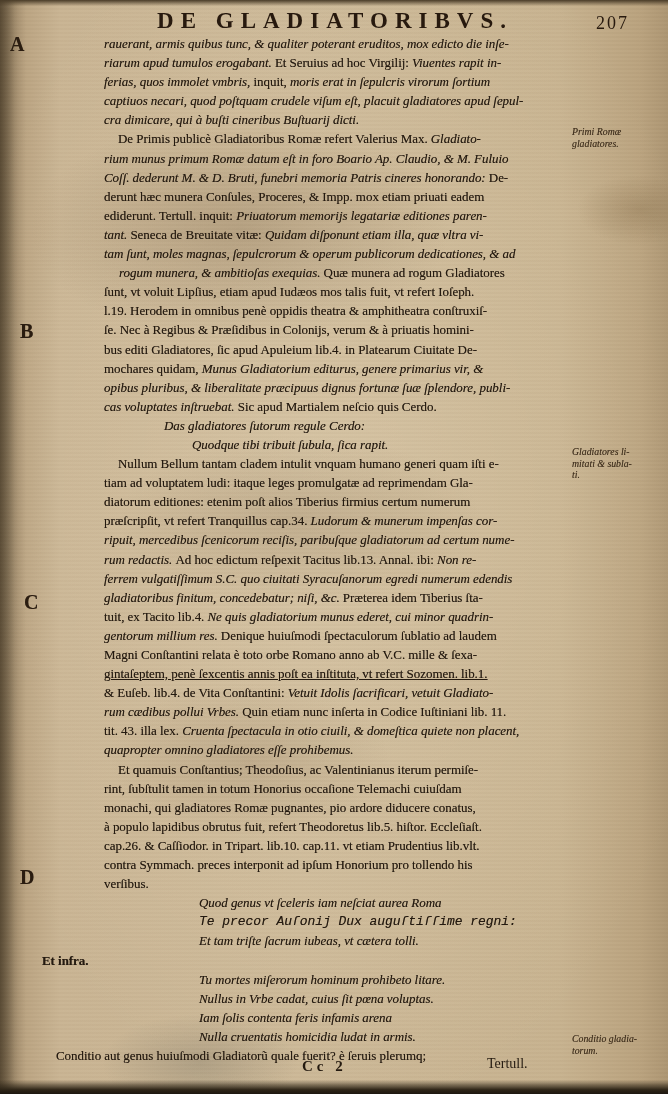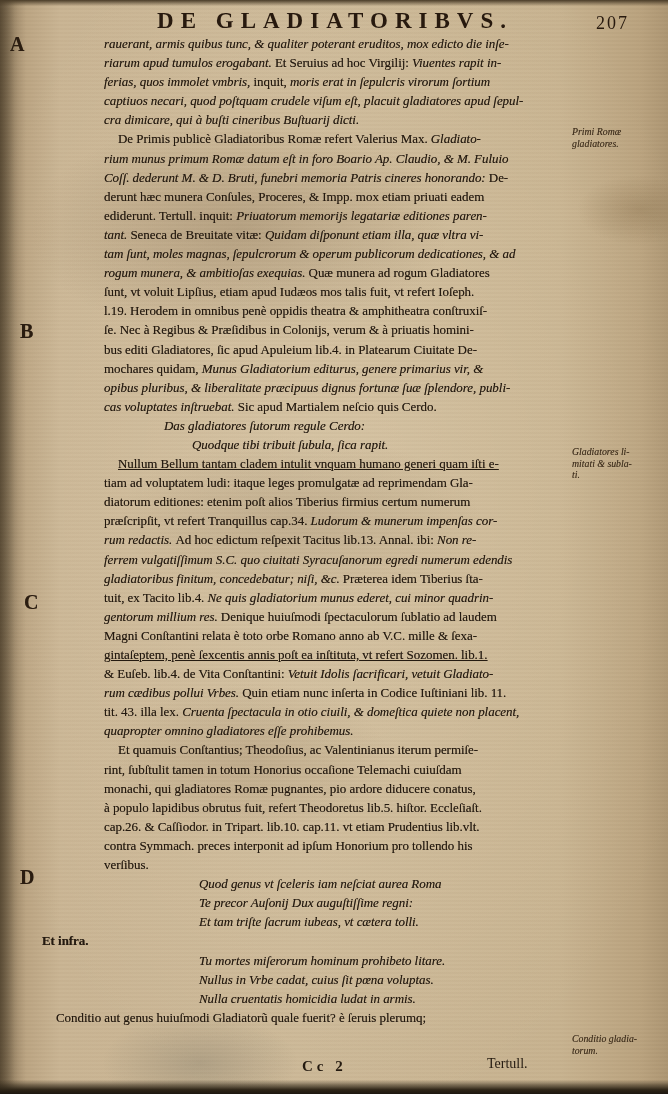--- a/index.html
+++ b/index.html
@@ -87,58 +87,60 @@
       <div class="line" style="padding-left: 0px;"><span class="it">ferias, quos immolet vmbris, </span><span class="rm">inquit, </span><span class="it">moris erat in ſepulcris virorum ſortium</span></div>
       <div class="line" style="padding-left: 0px;"><span class="it">captiuos necari, quod poſtquam crudele viſum eſt, placuit gladiatores apud ſepul-</span></div>
       <div class="line" style="padding-left: 0px;"><span class="it">cra dimicare, qui à buſti cineribus Buſtuarij dicti.</span></div>
       <div class="line" style="padding-left: 14px;"><span class="rm">De Primis publicè Gladiatoribus Romæ refert Valerius Max. </span><span class="it">Gladiato-</span></div>
       <div class="line" style="padding-left: 0px;"><span class="it">rium munus primum Romæ datum eſt in foro Boario Ap. Claudio, &amp; M. Fuluio</span></div>
       <div class="line" style="padding-left: 0px;"><span class="it">Coſſ. dederunt M. &amp; D. Bruti, funebri memoria Patris cineres honorando: </span><span class="rm">De-</span></div>
       <div class="line" style="padding-left: 0px;"><span class="rm">derunt hæc munera Conſules, Proceres, &amp; Impp. mox etiam priuati eadem</span></div>
       <div class="line" style="padding-left: 0px;"><span class="rm">ediderunt. Tertull. inquit: </span><span class="it">Priuatorum memorijs legatariæ editiones paren-</span></div>
       <div class="line" style="padding-left: 0px;"><span class="it">tant. </span><span class="rm">Seneca de Breuitate vitæ: </span><span class="it">Quidam diſponunt etiam illa, quæ vltra vi-</span></div>
       <div class="line" style="padding-left: 0px;"><span class="it">tam ſunt, moles magnas, ſepulcrorum &amp; operum publicorum dedicationes, &amp; ad</span></div>
-      <div class="line" style="padding-left: 0px;"><span class="it">rogum munera, &amp; ambitioſas exequias. </span><span class="rm">Quæ munera ad rogum Gladiatores</span></div>
+      <div class="line" style="padding-left: 0px; margin-left: 15px;"><span class="it">rogum munera, &amp; ambitioſas exequias. </span><span class="rm">Quæ munera ad rogum Gladiatores</span></div>
       <div class="line" style="padding-left: 0px;"><span class="rm">ſunt, vt voluit Lipſius, etiam apud Iudæos mos talis fuit, vt refert Ioſeph.</span></div>
       <div class="line" style="padding-left: 0px;"><span class="rm">l.19. Herodem in omnibus penè oppidis theatra &amp; amphitheatra conſtruxiſ-</span></div>
       <div class="line" style="padding-left: 0px;"><span class="rm">ſe.  Nec à Regibus &amp; Præſidibus in Colonijs, verum &amp; à priuatis homini-</span></div>
       <div class="line" style="padding-left: 0px;"><span class="rm">bus editi Gladiatores, ſic apud Apuleium lib.4. in Platearum Ciuitate De-</span></div>
       <div class="line" style="padding-left: 0px;"><span class="rm">mochares quidam, </span><span class="it">Munus Gladiatorium editurus, genere primarius vir, &amp;</span></div>
       <div class="line" style="padding-left: 0px;"><span class="it">opibus pluribus, &amp; liberalitate præcipuus dignus fortunæ ſuæ ſplendore, publi-</span></div>
       <div class="line" style="padding-left: 0px;"><span class="it">cas voluptates inſtruebat. </span><span class="rm">Sic apud Martialem neſcio quis Cerdo.</span></div>
       <div class="line" style="padding-left: 60px;"><span class="it">Das gladiatores ſutorum regule Cerdo:</span></div>
       <div class="line" style="padding-left: 88px;"><span class="it">Quodque tibi tribuit ſubula, ſica rapit.</span></div>
-      <div class="line" style="padding-left: 14px; text-decoration: underline;"><span class="rm">Nullum Bellum tantam cladem intulit vnquam humano generi quam iſti e-</span></div>
+      <div class="line" style="padding-left: 14px;"><span class="rm">Nullum Bellum tantam cladem intulit vnquam humano generi quam iſti e-</span></div>
       <div class="line" style="padding-left: 0px;"><span class="rm">tiam ad voluptatem ludi: itaque leges promulgatæ ad reprimendam Gla-</span></div>
       <div class="line" style="padding-left: 0px;"><span class="rm">diatorum editiones:  etenim poſt alios Tiberius firmius certum numerum</span></div>
       <div class="line" style="padding-left: 0px;"><span class="rm">præſcripſit, vt refert Tranquillus cap.34. </span><span class="it">Ludorum &amp; munerum impenſas cor-</span></div>
+      <div class="line" style="padding-left: 0px;"><span class="it">ripuit, mercedibus ſcenicorum reciſis, paribuſque gladiatorum ad certum nume-</span></div>
       <div class="line" style="padding-left: 0px;"><span class="it">rum redactis. </span><span class="rm">Ad hoc edictum reſpexit Tacitus lib.13. Annal. ibi: </span><span class="it">Non re-</span></div>
       <div class="line" style="padding-left: 0px;"><span class="it">ferrem vulgatiſſimum S.C. quo ciuitati Syracuſanorum egredi numerum edendis</span></div>
       <div class="line" style="padding-left: 0px;"><span class="it">gladiatoribus finitum, concedebatur; niſi, &amp;c. </span><span class="rm">Præterea idem Tiberius ſta-</span></div>
       <div class="line" style="padding-left: 0px;"><span class="rm">tuit, ex Tacito lib.4. </span><span class="it">Ne quis gladiatorium munus ederet, cui minor quadrin-</span></div>
       <div class="line" style="padding-left: 0px;"><span class="it">gentorum millium res. </span><span class="rm">Denique huiuſmodi ſpectaculorum ſublatio ad laudem</span></div>
       <div class="line" style="padding-left: 0px;"><span class="rm">Magni Conſtantini relata è toto orbe Romano anno ab V.C. mille &amp; ſexa-</span></div>
       <div class="line" style="padding-left: 0px; text-decoration: underline;"><span class="rm">gintaſeptem, penè ſexcentis annis poſt ea inſtituta, vt refert Sozomen. lib.1.</span></div>
       <div class="line" style="padding-left: 0px;"><span class="rm">&amp; Euſeb. lib.4. de Vita Conſtantini: </span><span class="it">Vetuit Idolis ſacrificari, vetuit Gladiato-</span></div>
       <div class="line" style="padding-left: 0px;"><span class="it">rum cædibus pollui Vrbes. </span><span class="rm">Quin etiam nunc inſerta in Codice Iuſtiniani lib. 11.</span></div>
       <div class="line" style="padding-left: 0px;"><span class="rm">tit. 43. illa lex. </span><span class="it">Cruenta ſpectacula in otio ciuili, &amp; domeſtica quiete non placent,</span></div>
       <div class="line" style="padding-left: 0px;"><span class="it">quapropter omnino gladiatores eſſe prohibemus.</span></div>
       <div class="line" style="padding-left: 14px;"><span class="rm">Et quamuis Conſtantius; Theodoſius, ac Valentinianus iterum permiſe-</span></div>
       <div class="line" style="padding-left: 0px;"><span class="rm">rint, ſubſtulit tamen in totum Honorius occaſione Telemachi cuiuſdam</span></div>
       <div class="line" style="padding-left: 0px;"><span class="rm">monachi, qui gladiatores Romæ pugnantes, pio ardore diducere conatus,</span></div>
       <div class="line" style="padding-left: 0px;"><span class="rm">à populo lapidibus obrutus fuit, refert Theodoretus lib.5. hiſtor. Eccleſiaſt.</span></div>
       <div class="line" style="padding-left: 0px;"><span class="rm">cap.26. &amp; Caſſiodor. in Tripart. lib.10. cap.11. vt etiam Prudentius lib.vlt.</span></div>
       <div class="line" style="padding-left: 0px;"><span class="rm">contra Symmach. preces interponit ad ipſum Honorium pro tollendo his</span></div>
       <div class="line" style="padding-left: 0px;"><span class="rm">verſibus.</span></div>
       <div class="line" style="padding-left: 95px;"><span class="it">Quod genus vt ſceleris iam neſciat aurea Roma</span></div>
-      <div class="line" style="padding-left: 95px;"><span class="it">Te precor Auſonij Dux auguſtiſſime regni:</span></div>
+      <div class="line" style="padding-left: 95px; font-family: Liberation Mono, monospace;"><span class="it">Te precor Auſonij Dux auguſtiſſime regni:</span></div>
       <div class="line" style="padding-left: 95px;"><span class="it">Et tam triſte  ſacrum iubeas, vt cætera tolli.</span></div>
       <div class="line" style="padding-left: 0px; margin-left: -62px; font-weight: bold;"><span class="rm">Et infra.</span></div>
       <div class="line" style="padding-left: 95px;"><span class="it">Tu mortes miſerorum hominum prohibeto litare.</span></div>
       <div class="line" style="padding-left: 95px;"><span class="it">Nullus in Vrbe cadat, cuius  ſit pœna voluptas.</span></div>
+      <div class="line" style="padding-left: 95px;"><span class="it">Iam ſolis contenta feris infamis arena</span></div>
       <div class="line" style="padding-left: 95px;"><span class="it">Nulla cruentatis homicidia ludat in armis.</span></div>
       <div class="line" style="padding-left: 0px; margin-left: -48px;"><span class="rm">Conditio aut genus huiuſmodi Gladiatorũ quale fuerit? è ſeruis plerumq;</span></div>
     </div>
 
   <div id="letters">
       <div class="section-letter" style="top: 33px; left: 10px;">A</div>
       <div class="section-letter" style="top: 320px; left: 20px;">B</div>
       <div class="section-letter" style="top: 591px; left: 24px;">C</div>
       <div class="section-letter" style="top: 866px; left: 20px;">D</div>
     </div>

